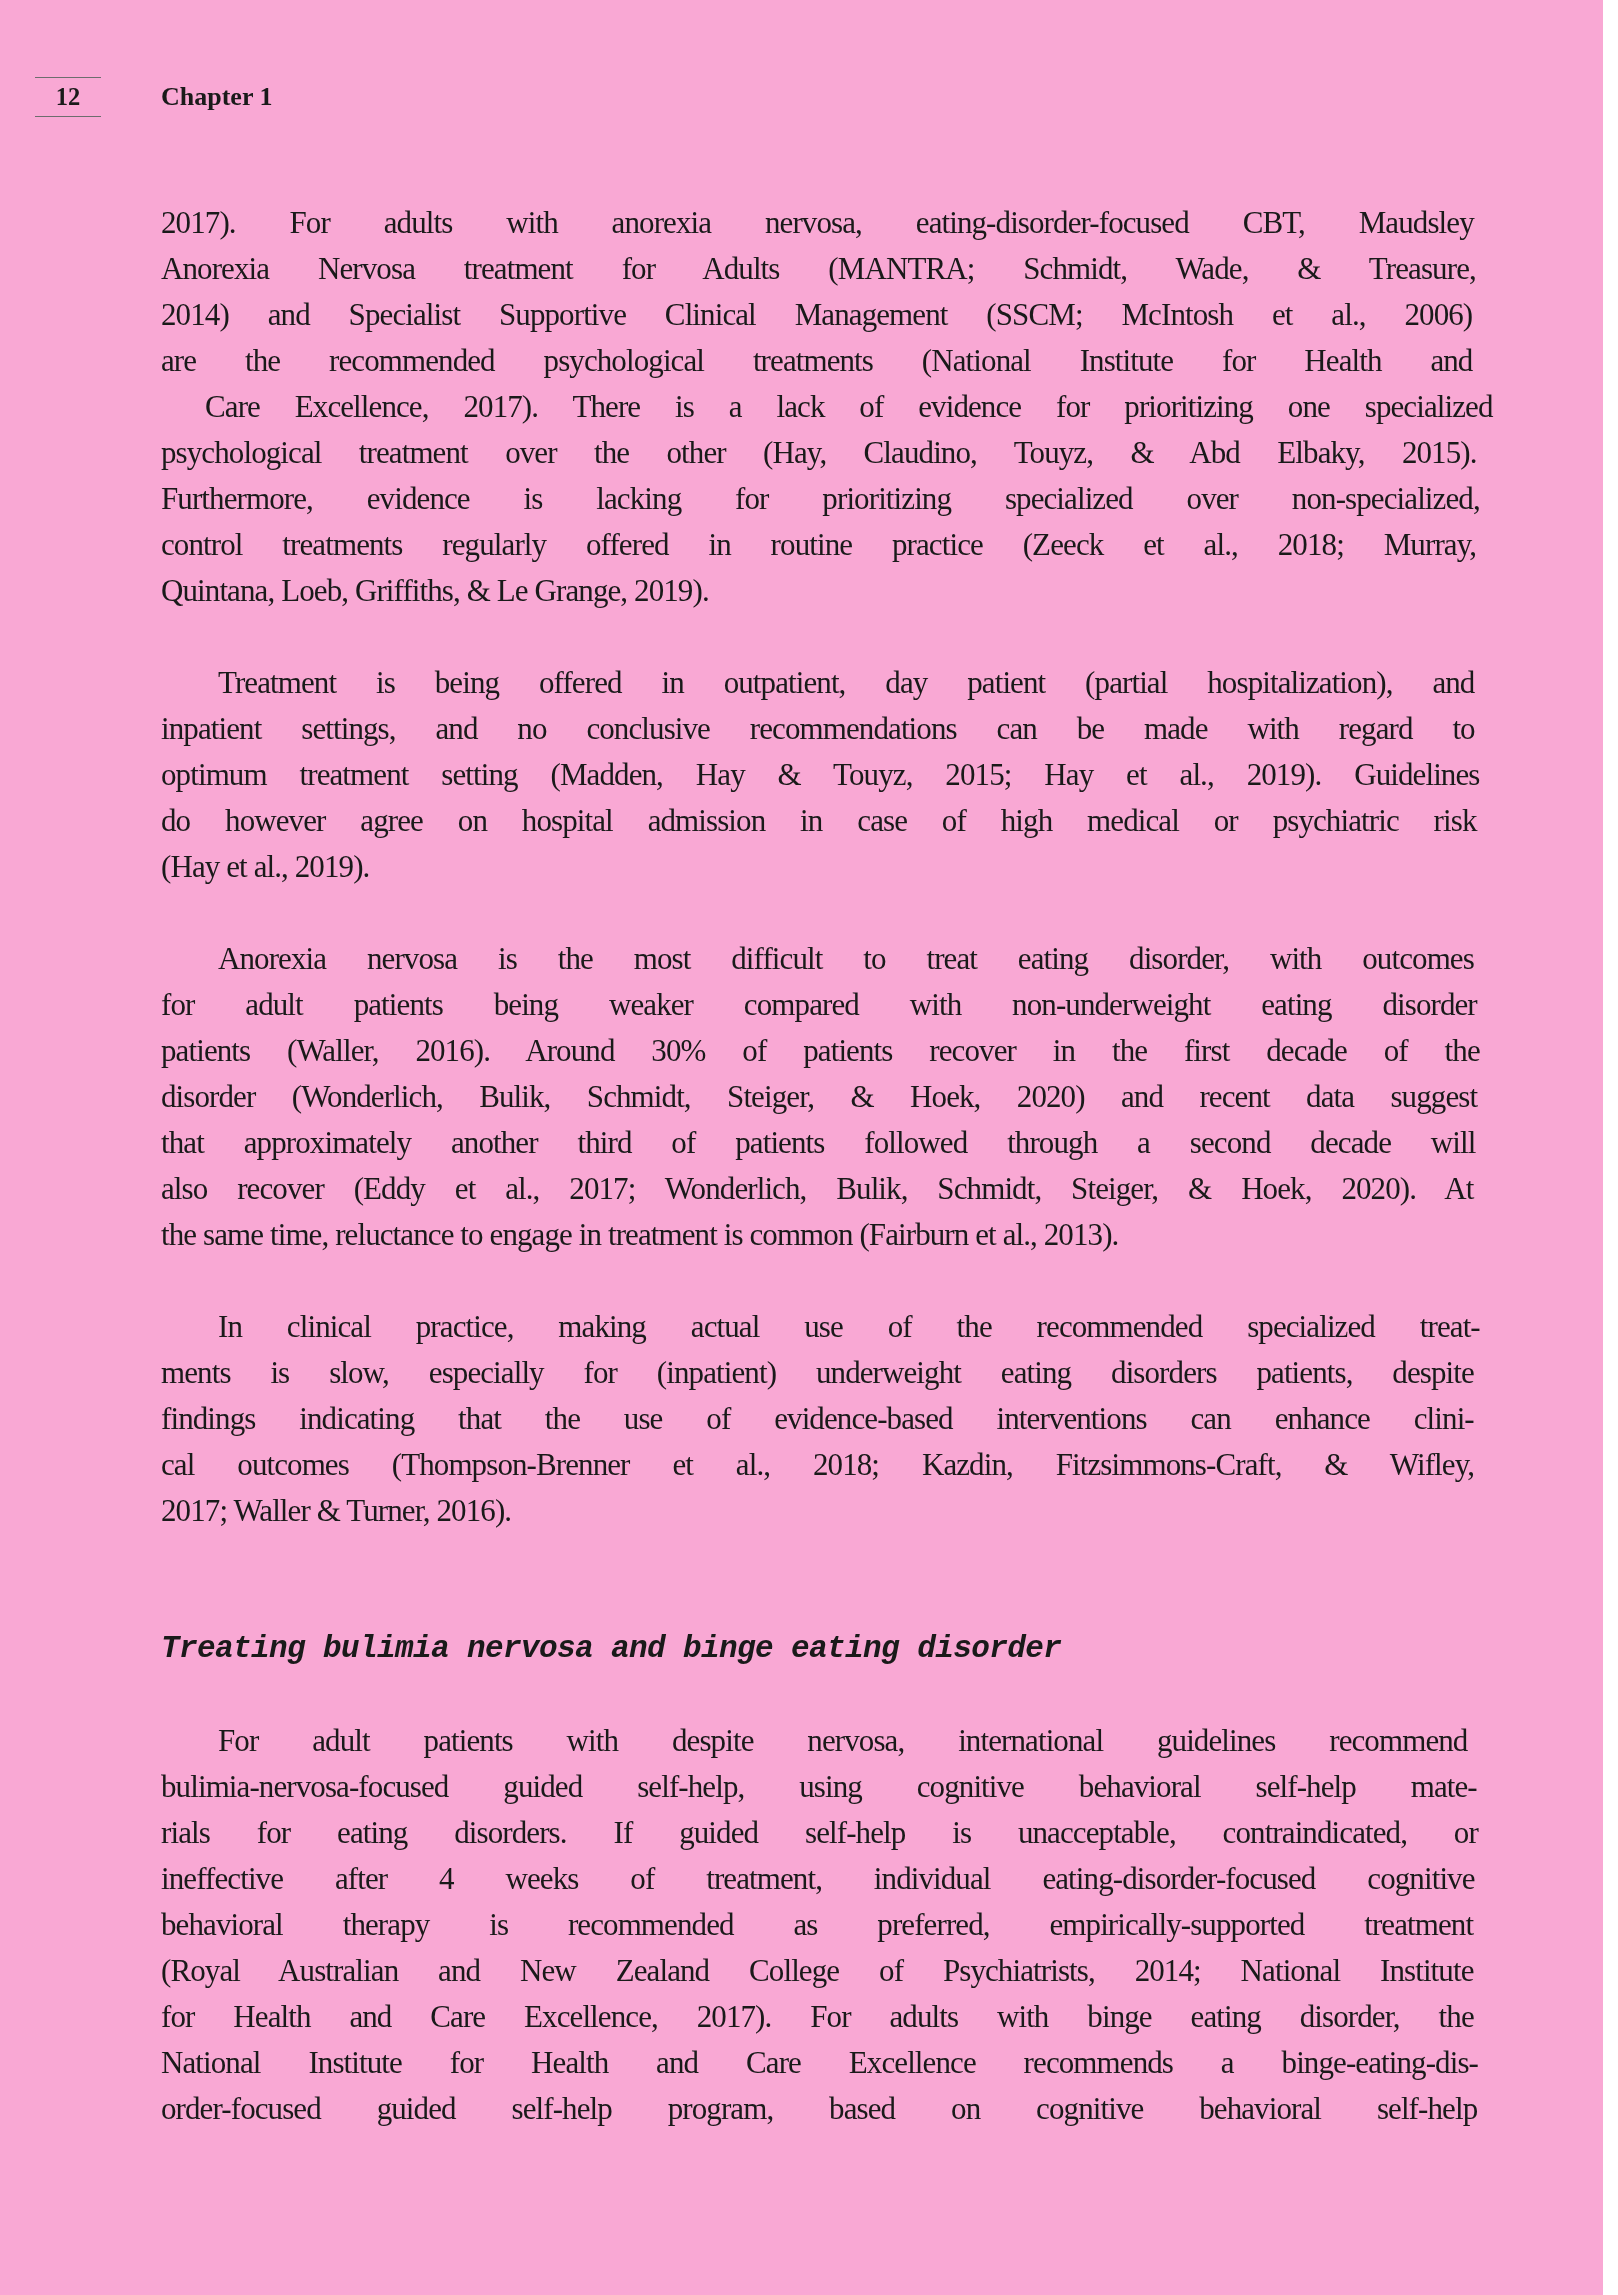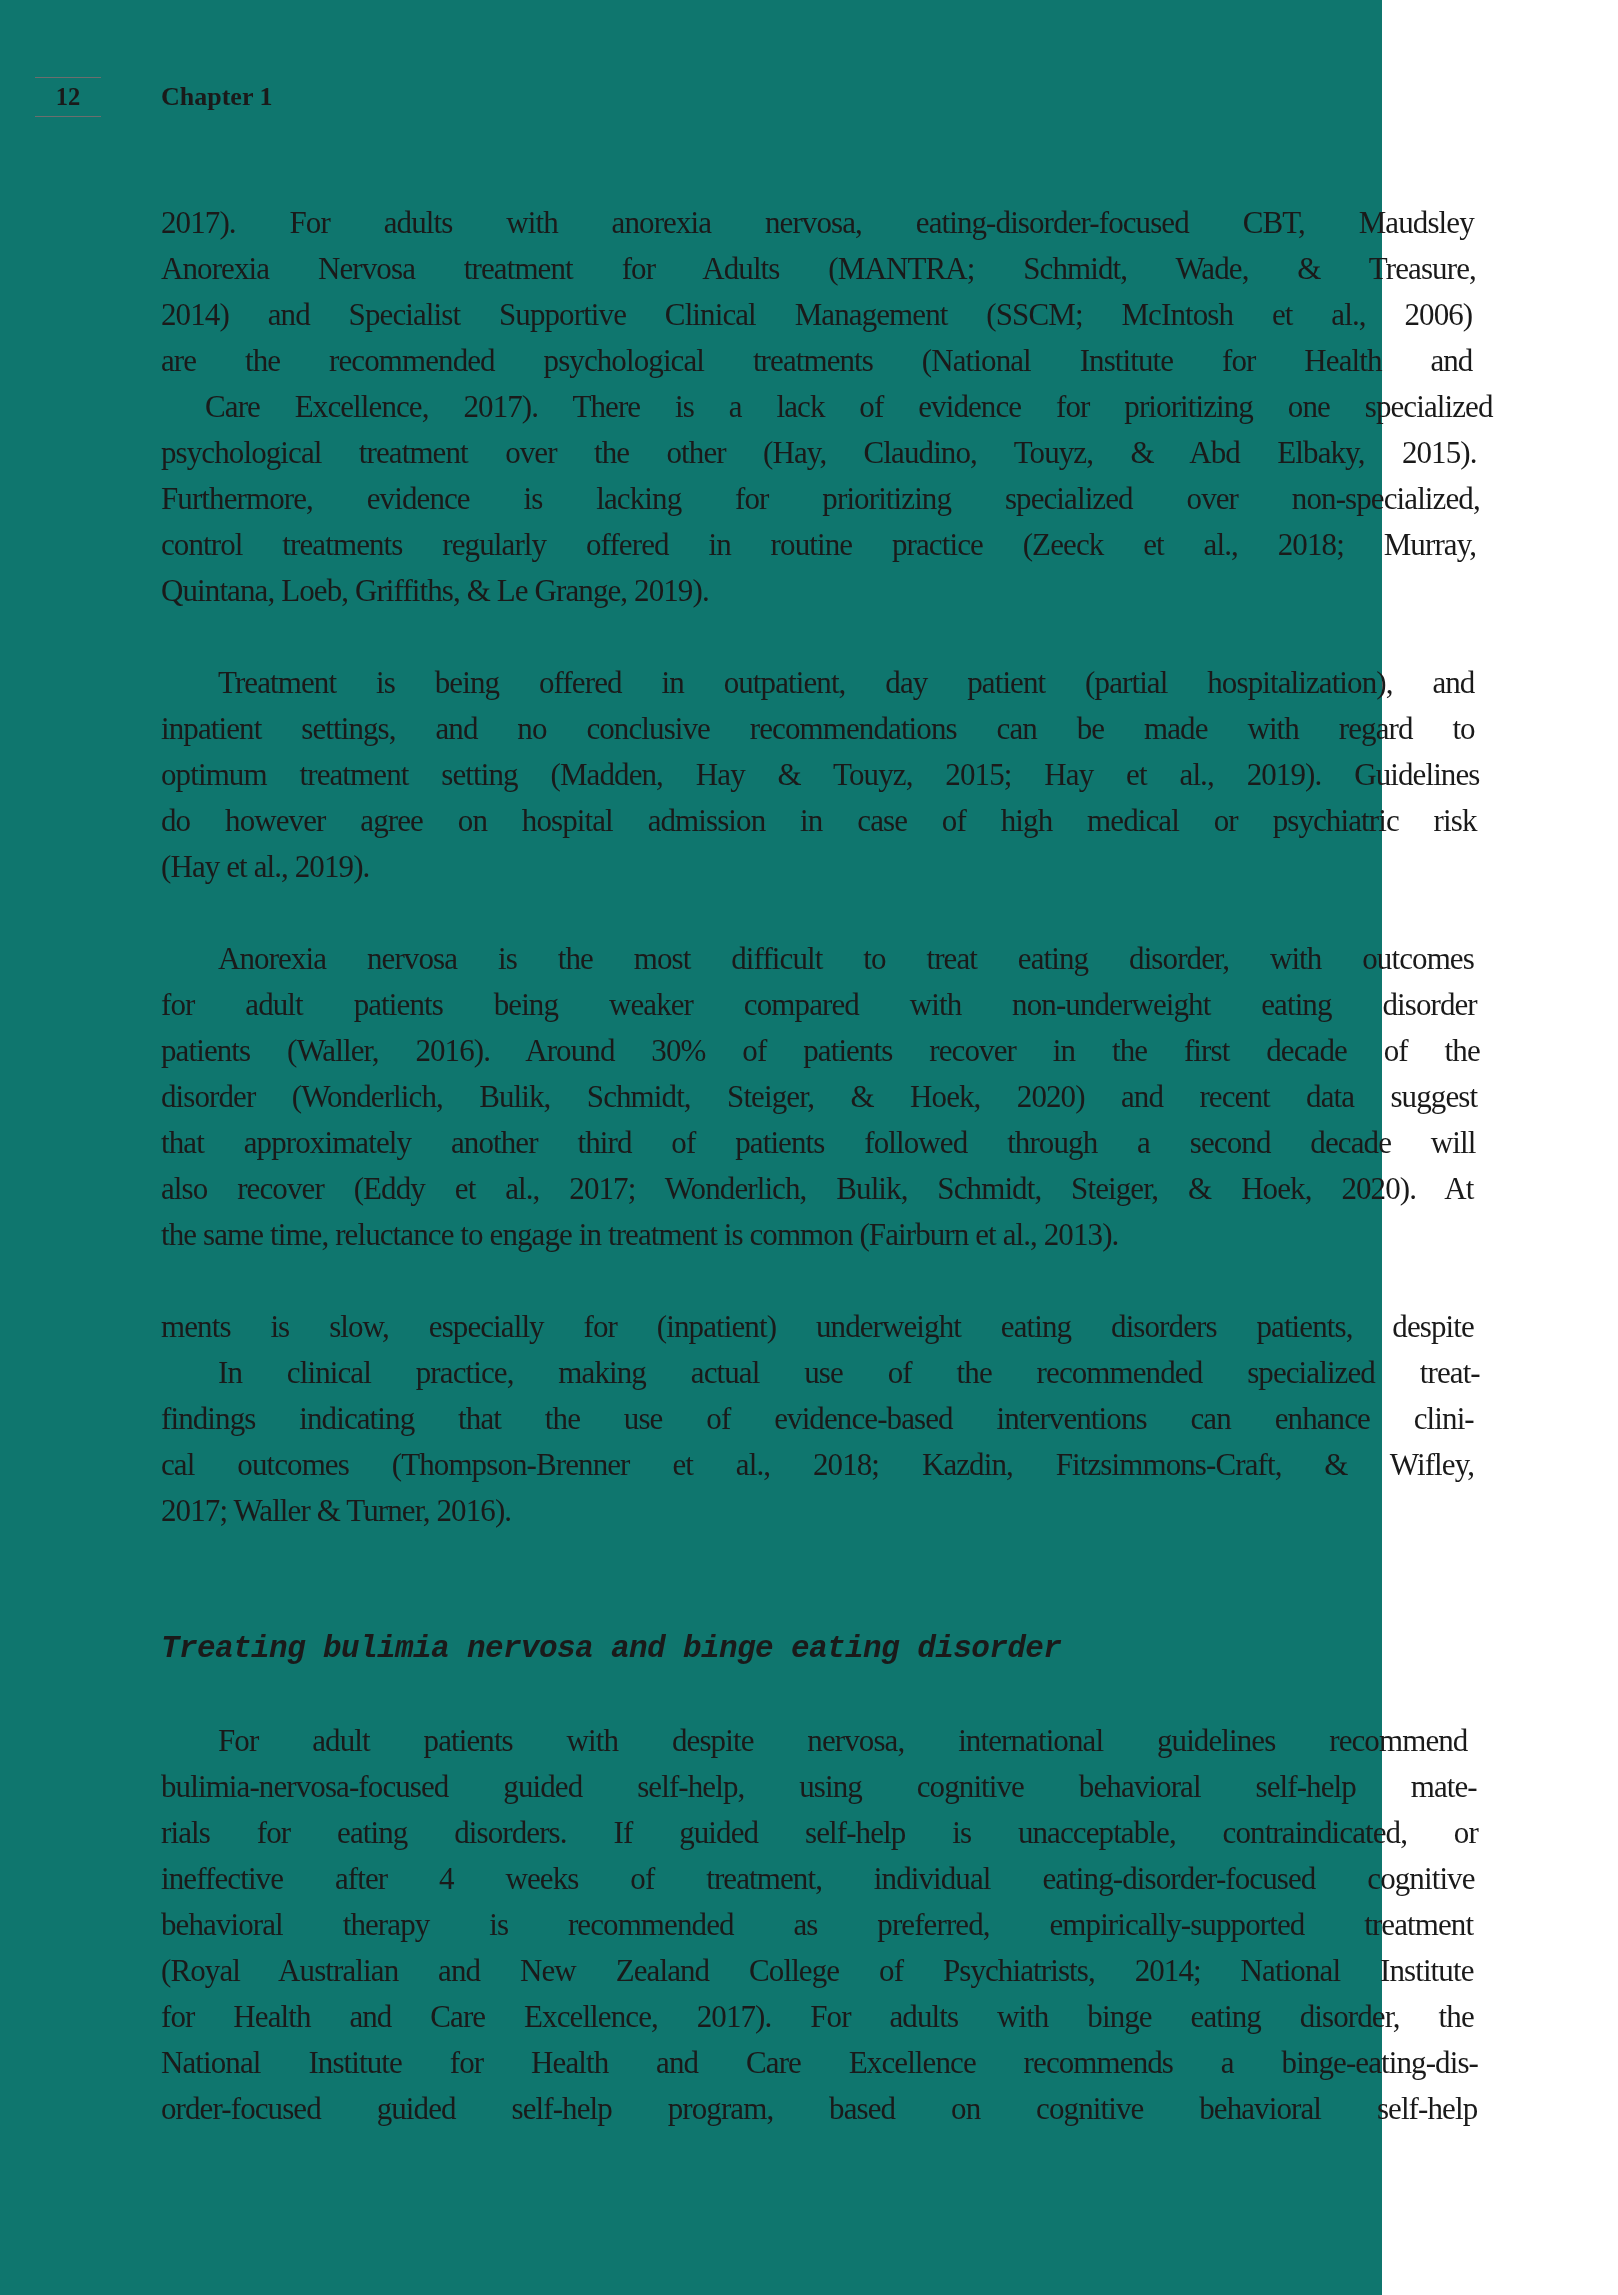--- a/index.html
+++ b/index.html
@@ -1,18 +1,18 @@
 <!DOCTYPE html>
 <html style="font-size:12.2px"><head>
 <meta charset="utf-8">
 <style>
   html, body { margin: 0; padding: 0; background: #ffffff; }
   body { width: 1618px; height: 2295px; position: relative; overflow: hidden;
          font-family: "DejaVu Serif", "Liberation Serif", serif; color: #1a1a1a; }
-  .page { position: absolute; left: 0; top: 0; width: 1382px; height: 2295px; background: #0f766e; }
+  .page { position: absolute; left: 0; top: 0; width: 1603px; height: 2295px; background: #f9a8d4; }
   .running-head { position: absolute; left: 0; top: 0; width: 1618px; height: 153px; }
   .folio-box { position: absolute; left: 35px; top: 77px; width: 66px; height: 38px;
                border-top: 1.5px solid #6d6d6d; border-bottom: 1.5px solid #6d6d6d;
                display: flex; align-items: center; justify-content: center;
                font-family: "Liberation Serif", serif; font-weight: bold; font-size: 24.5px; color: #1a1a1a; }
   .chapter-label { position: absolute; left: 161px; top: 81px; font-family: "Liberation Serif", serif;
                    font-weight: bold; font-size: 26px; line-height: 32px; color: #1a1a1a; }
   .body-text { position: absolute; left: 161px; top: 200px; width: 1301px; }
   .para { margin: 0; }
   .line { display: block; height: 46px; line-height: 46px; font-size: 31px; letter-spacing: -0.9px;
@@ -65,22 +65,22 @@
       <span class="line" style="word-spacing: 44px; letter-spacing: -0.9px; display: block;">for adult patients being weaker compared with non-underweight eating disorder</span>
       <span class="line" style="word-spacing: 30px; letter-spacing: -0.9px; display: block;">patients (Waller, 2016). Around 30% of patients recover in the first decade of the</span>
       <span class="line" style="word-spacing: 29.5px; letter-spacing: -0.9px; display: block;">disorder (Wonderlich, Bulik, Schmidt, Steiger, &amp; Hoek, 2020) and recent data suggest</span>
       <span class="line" style="word-spacing: 33px; letter-spacing: -0.9px; display: block;">that approximately another third of patients followed through a second decade will</span>
       <span class="line" style="word-spacing: 23px; letter-spacing: -0.9px; display: block;">also recover (Eddy et al., 2017; Wonderlich, Bulik, Schmidt, Steiger, &amp; Hoek, 2020). At</span>
       <span class="line last" style="word-spacing: 0px; letter-spacing: -0.9px; display: block;">the same time, reluctance to engage in treatment is common (Fairburn et al., 2013).</span>
     </div>
     <div class="gap"></div>
 
     <div class="para">
+      <span class="line indent" style="word-spacing: 38px; letter-spacing: -0.9px; display: block;">In clinical practice, making actual use of the recommended specialized treat-</span>
       <span class="line" style="word-spacing: 33px; letter-spacing: -0.9px; display: block;">ments is slow, especially for (inpatient) underweight eating disorders patients, despite</span>
-      <span class="line indent" style="word-spacing: 38px; letter-spacing: -0.9px; display: block;">In clinical practice, making actual use of the recommended specialized treat-</span>
       <span class="line" style="word-spacing: 37px; letter-spacing: -0.9px; display: block;">findings indicating that the use of evidence-based interventions can enhance clini-</span>
       <span class="line" style="word-spacing: 36px; letter-spacing: -0.9px; display: block;">cal outcomes (Thompson-Brenner et al., 2018; Kazdin, Fitzsimmons-Craft, &amp; Wifley,</span>
       <span class="line last" style="word-spacing: 0px; letter-spacing: -0.9px; display: block;">2017; Waller &amp; Turner, 2016).</span>
     </div>
     <div class="gap"></div>
     <div class="gap"></div>
 
     <div class="heading">Treating bulimia nervosa and binge eating disorder</div>
     <div class="gap"></div>
 

